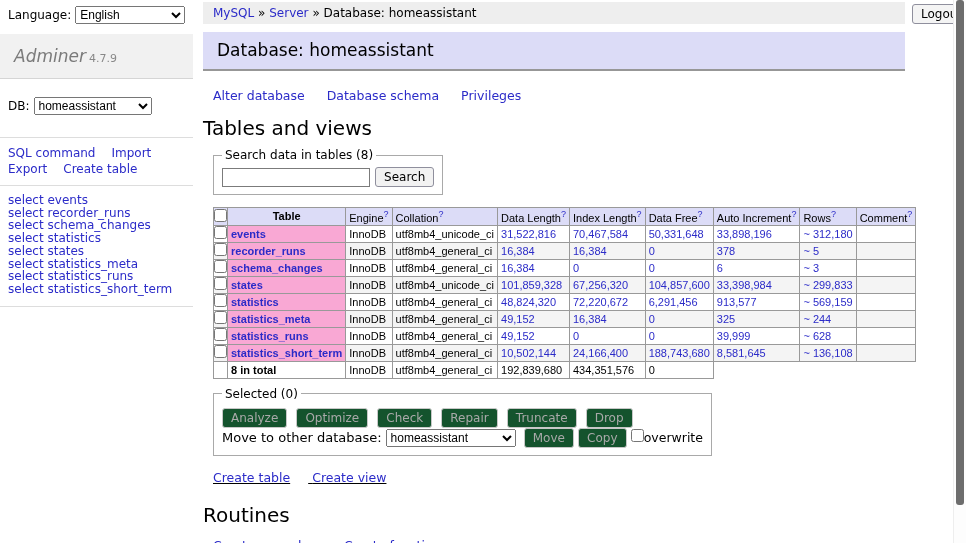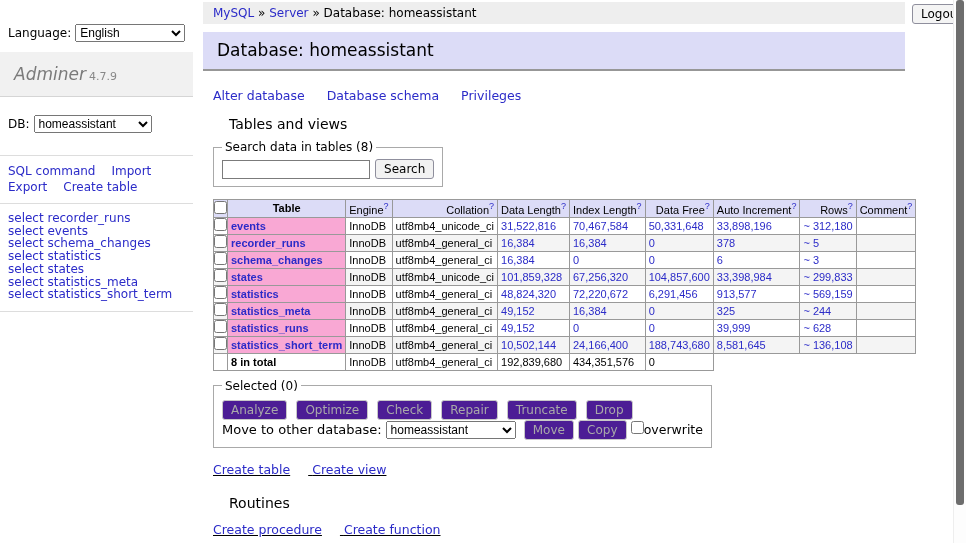--- a/index.html
+++ b/index.html
@@ -3,21 +3,21 @@
 <meta charset="utf-8">
 <style>
   * { box-sizing: border-box; margin: 0; padding: 0; }
   html,body { width: 966px; height: 543px; overflow: hidden; background: #fff;
     font-family: "DejaVu Sans", sans-serif; color: #000; }
 
   a { color: #2b2bc8; text-decoration: none; cursor: pointer; }
 
   
   .sidebar { position: absolute; left: 0; top: 0; width: 193px; height: 543px; background: #fff; }
-  .lang-row { padding: 24px 0 6px 8px; font-size: 12px; }
+  .lang-row { padding: 6px 0 6px 8px; font-size: 12px; }
   .lang-row select { width: 110px; font-size: 12px; margin-left: 4px; }
   .logo-block { background: #f1f1f1; border-bottom: 1px solid #d5d5d5; padding: 12px 14px; margin-top: 4px; }
   .logo-block a { font-style: italic; font-size: 17px; color: #7a7a7a; }
   .logo-block .ver { font-size: 11px; color: #888; font-style: normal; margin-left: 3px; }
   .db-row { padding: 18px 0 12px 8px; font-size: 12px; }
   .db-row select { width: 118px; font-size: 12px; margin-left: 4px; }
   .side-hr { border: none; border-top: 1px solid #ddd; margin: 10px 0 0 0; }
   .side-actions { padding: 7px 0 8px 8px; font-size: 12px; line-height: 16px; }
   .side-actions a { margin-right: 16px; }
   .side-links { padding: 8px 0 10px 8px; border-bottom: 1px solid #ddd; }
@@ -30,35 +30,35 @@
   
   .main { position: absolute; left: 203px; top: 0; width: 702px; }
   .logout-btn { position: absolute; left: 912px; top: 4px; font-size: 12px;
     padding: 2px 8px; background: #f4f4f4; border: 1px solid #8f8f9d; border-radius: 3px;
     font-family: "DejaVu Sans", sans-serif; cursor: pointer; }
   .breadcrumb { background: #eee; padding: 4px 10px; font-size: 12px; margin-top: 2px; }
   h2.page-title { background: #dcdcf7; font-weight: 400; font-size: 17px;
     padding: 8px 14px 9px; margin-top: 8px; border-bottom: 2px solid #979797; }
   .db-links { margin: 17px 0 0 10px; font-size: 12.5px; }
   .db-links a { margin-right: 18px; }
-  h3.section { font-weight: 400; font-size: 14px; margin: 13px 0 0 26px; }
+  h3.section { font-weight: 400; font-size: 20px; margin: 13px 0 0 0; }
 
   fieldset { display: inline-block; border: 1px solid #a9a9a9; padding: 4px 8px 7px; margin: 8px 0 0 10px; }
   legend { font-size: 12px; padding: 0 3px; }
   .search-input { width: 148px; height: 19px; border: 1px solid #7b7b7b; font-size: 12px; padding: 1px 3px; }
   .btn { font-size: 12px; padding: 2px 8px; background: #f2f2f2; border: 1px solid #8f8f9d;
     border-radius: 3px; font-family: "DejaVu Sans", sans-serif; cursor: pointer; }
-  .btn:disabled { color: #a9a9a9; border-color: #c8c8c8; background: #4c1d95; cursor: default; }
+  .btn:disabled { color: #a9a9a9; border-color: #c8c8c8; background: #14532d; cursor: default; }
 
   
   table.tables { border-collapse: collapse; table-layout: fixed; margin: 12px 0 0 10px;
     font-family: "Liberation Sans", sans-serif; font-size: 11px; border-radius: 11px; }
   .tables th, .tables td { border: 1px solid #999; padding: 1px 3px; height: 17px;
     overflow: hidden; white-space: nowrap; }
-  .tables thead th { background: #dcdcf7; font-weight: 400; text-align: right; }
+  .tables thead th { background: #dcdcf7; font-weight: 400; text-align: left; }
   .tables thead th.c-tbl { text-align: center; font-weight: 700; }
   .tables sup a { font-size: 9px; }
   .tables tbody th { background: #f9a8d4; text-align: left; }
   .tables tbody tr.even td { background: #f4f4f4; }
   .tables a.tname { font-weight: 700; }
   .tables td.num, .tables td.numb { text-align: left; }
   .tables td.c-check, .tables th.c-check { text-align: center; padding: 0; }
   .tables tfoot td { background: #fff; }
   .tables tfoot td.lbl { font-weight: 700; }
   .col-check { width: 22px; } .col-name { width: 124px; } .col-eng { width: 44px; }
@@ -86,26 +86,27 @@
   <div class="db-row">
     <span>DB:</span><select><option>homeassistant</option></select>
   </div>
   <hr class="side-hr">
   <div class="side-actions">
     <div><a>SQL command</a><a>Import</a></div>
     <div><a>Export</a><a>Create table</a></div>
   </div>
   <hr class="side-hr" style="margin-top:0">
   <div class="side-links">
+    <a>select events</a>
     <a>select recorder_runs</a>
-    <a>select events</a>
     <a>select schema_changes</a>
     <a>select statistics</a>
     <a>select states</a>
     <a>select statistics_meta</a>
+    <a>select statistics_runs</a>
     <a>select statistics_short_term</a>
   </div>
 </div>
 
 <div class="main">
   <div class="breadcrumb">
     <a>MySQL</a>
     <span>»</span>
     <a>Server</a>
     <span>»</span>

